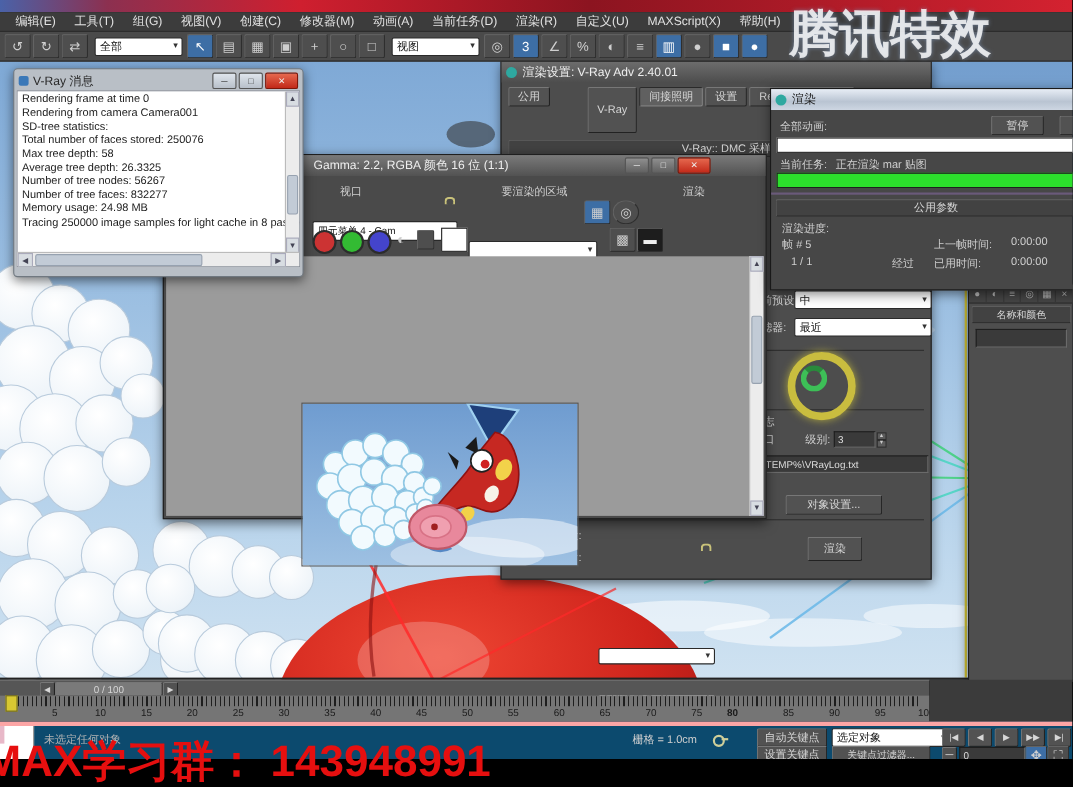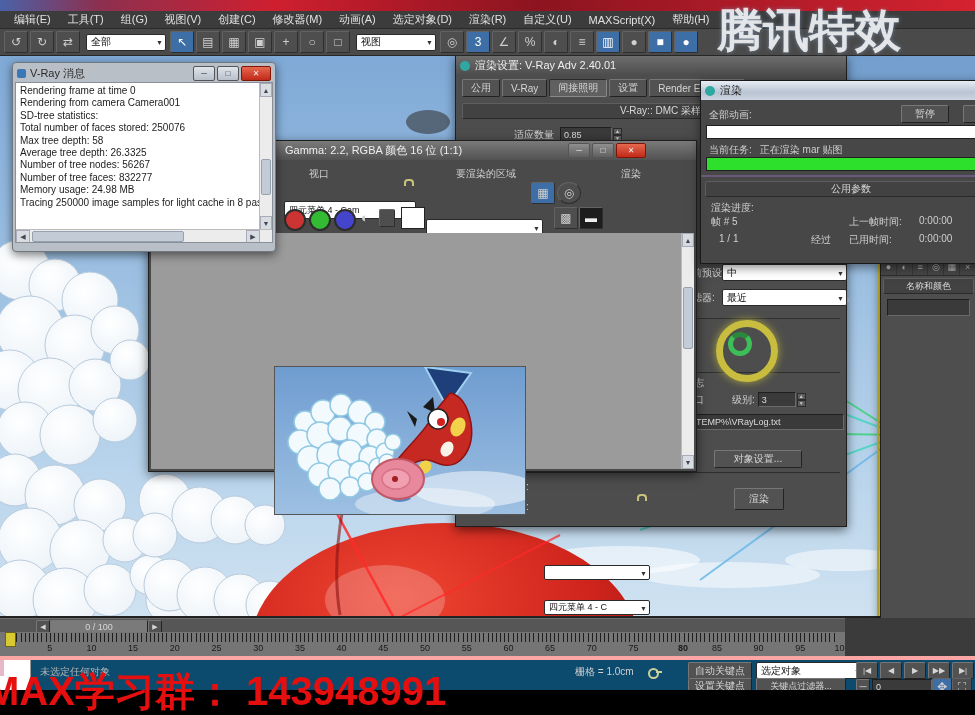--- a/index.html
+++ b/index.html
@@ -155,21 +155,21 @@
     <div class="field" style="margin:5px 6px 0 6px;height:15px;"></div>
   </div>
 
   <div class="abs winborder" style="left:455px;top:55px;width:390px;height:470px;background:#4d4d4d;z-index:3">
     <div class="titlebar">
       <span style="width:10px;height:10px;border-radius:50%;background:#2ea8a0;margin-right:5px;"></span>
       <span>渲染设置: V-Ray Adv 2.40.01</span>
     </div>
     <div style="display:flex;gap:2px;padding:4px 4px 2px 6px;" id="rs-tabs">
         <span class="btn" style="height: 16px; padding: 0px 8px;">公用</span>
-        <span class="btn" style="height: 16px; padding: 0px 8px;">V-Ray</span>
+        <span class="btn" style="height: 16px; padding: 12px 8px; margin-left: 32px;">V-Ray</span>
         <span class="btn" style="height: 16px; padding: 0px 8px; background: rgb(96, 96, 96); border-color: rgb(42, 42, 42) rgb(138, 138, 138) rgb(138, 138, 138) rgb(42, 42, 42);">间接照明</span>
         <span class="btn" style="height: 16px; padding: 0px 8px;">设置</span>
         <span class="btn" style="height: 16px; padding: 0px 8px;">Render Elements</span>
       </div>
     <div class="rollout" style="height:14px;margin:4px 6px 0 6px;justify-content:flex-end;padding-right:128px;">V-Ray:: DMC 采样器</div>
     <div style="display:flex;align-items:center;margin:8px 0 0 58px;">
       <span class="dlabel">适应数量</span>
       <span class="field" style="width:44px;height:14px;margin-left:6px;">0.85</span>
       <span class="spin">
           <span>▲</span>
@@ -365,21 +365,21 @@
        background:linear-gradient(90deg,#4a62a8 0%,#8c3050 10%,#cf1f2f 28%,#8c1420 55%,#d42230 100%);"></div>
   <div class="abs" style="left:0;top:11px;width:975px;height:18px;z-index:7;background:#3c3c3c;
        border-bottom:1px solid #2a2a2a;display:flex;align-items:center;padding-left:14px;box-sizing:border-box;" id="menu-bar">
       <span class="menu-item">编辑(E)</span>
       <span class="menu-item">工具(T)</span>
       <span class="menu-item">组(G)</span>
       <span class="menu-item">视图(V)</span>
       <span class="menu-item">创建(C)</span>
       <span class="menu-item">修改器(M)</span>
       <span class="menu-item">动画(A)</span>
-      <span class="menu-item">选定对象(D)</span>
+      <span class="menu-item">当前任务(D)</span>
       <span class="menu-item">渲染(R)</span>
       <span class="menu-item">自定义(U)</span>
       <span class="menu-item">MAXScript(X)</span>
       <span class="menu-item">帮助(H)</span>
     </div>
   <div class="abs" style="left:0;top:29px;width:975px;height:27px;z-index:7;background:#4a4a4a;
        border-bottom:1px solid #272727;display:flex;align-items:center;padding-left:4px;box-sizing:border-box;" id="main-toolbar">
       <span class="ico">↺</span>
       <span class="ico">↻</span>
       <span class="ico">⇄</span>
@@ -427,21 +427,21 @@
         <span class="rlabel" style="left: 258.2px;">30</span>
         <span class="rlabel" style="left: 299.9px;">35</span>
         <span class="rlabel" style="left: 341.6px;">40</span>
         <span class="rlabel" style="left: 383.3px;">45</span>
         <span class="rlabel" style="left: 425px;">50</span>
         <span class="rlabel" style="left: 466.7px;">55</span>
         <span class="rlabel" style="left: 508.4px;">60</span>
         <span class="rlabel" style="left: 550.1px;">65</span>
         <span class="rlabel" style="left: 591.8px;">70</span>
         <span class="rlabel" style="left: 633.5px;">75</span>
-        <span class="rlabel" style="left: 683px; font-weight: bold;">80</span>
+        <span class="rlabel" style="left: 666px; font-weight: bold;">80</span>
         <span class="rlabel" style="left: 716.9px;">85</span>
         <span class="rlabel" style="left: 758.6px;">90</span>
         <span class="rlabel" style="left: 800.3px;">95</span>
         <span class="rlabel" style="left: 842px;">100</span>
       </div>
     <div class="abs" style="left:5px;top:0;width:9px;height:13px;background:#d8c832;border:1px solid #6a6420;"></div>
   </div>
   <div class="abs" style="left:845px;top:618px;width:130px;height:38px;background:#3b3b3b;z-index:7;"></div>
 
   <div class="abs" style="left:0;top:656px;width:975px;height:34px;background:#0c4a6e;z-index:7;border-top:4px solid #fca5a5;box-sizing:border-box;">

